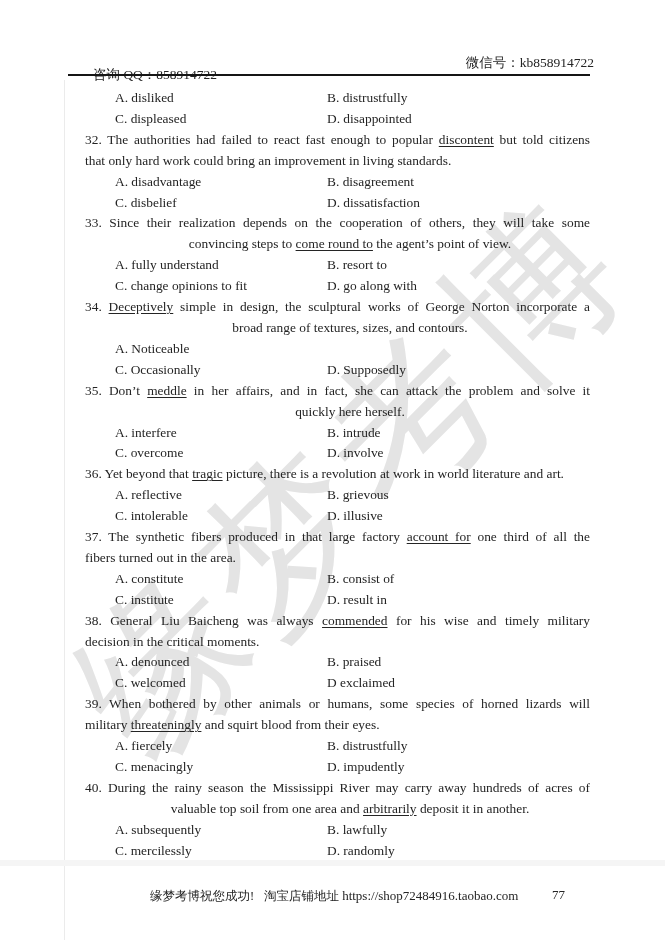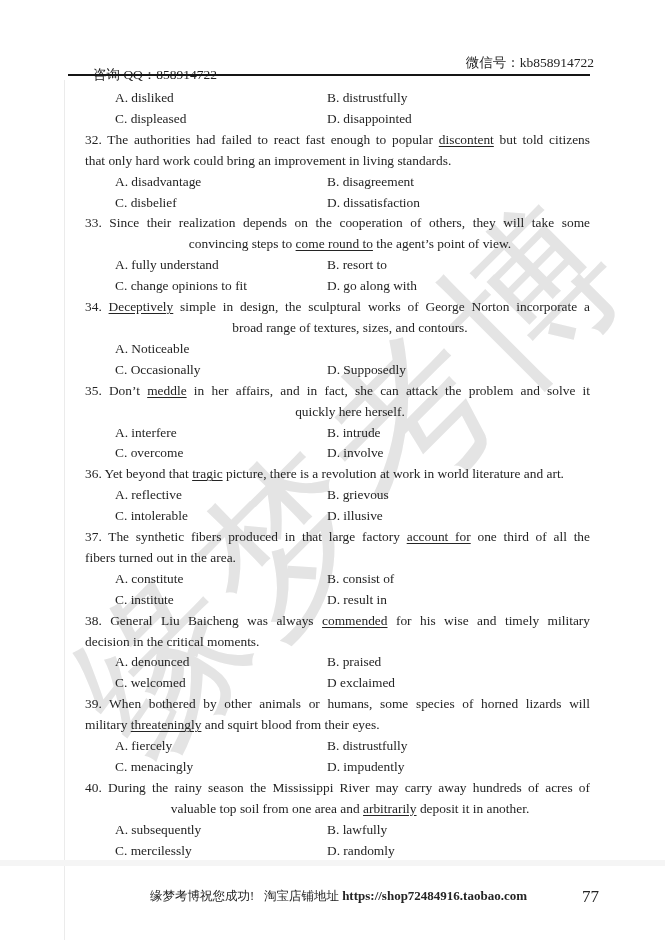--- a/index.html
+++ b/index.html
@@ -33,22 +33,22 @@
   .line{min-height:20.9px;}
   .line.just{text-align:justify;text-align-last:justify;}
   .line.ind{padding-left:25px;text-align:center;}
   .u{text-decoration:underline;text-underline-offset:2px;}
   .opt-row{display:flex;min-height:20.9px;}
   .opt-l{margin-left:30px;width:212px;}
   .opt-r{flex:1;}
   
   .ft-slogan{position:absolute;left:150px;top:888px;font-size:12.5px;z-index:2;}
   .ft-shop{position:absolute;left:264px;top:888px;font-size:12.5px;z-index:2;}
-  .ft-url{font-weight:bold;font-size:13px;}
-  .ft-page{position:absolute;left:552px;top:887px;font-size:17px;z-index:2;margin-left:30px;}
+  .ft-url{font-weight:normal;font-size:13px;}
+  .ft-page{position:absolute;left:552px;top:887px;font-size:13px;z-index:2;}
 </style>
 </head>
 <body>
 
 <div class="page">
 
   <div class="watermark">缘梦考博</div>
   <div class="scan-v"></div>
   <div class="scan-h"></div>
 

